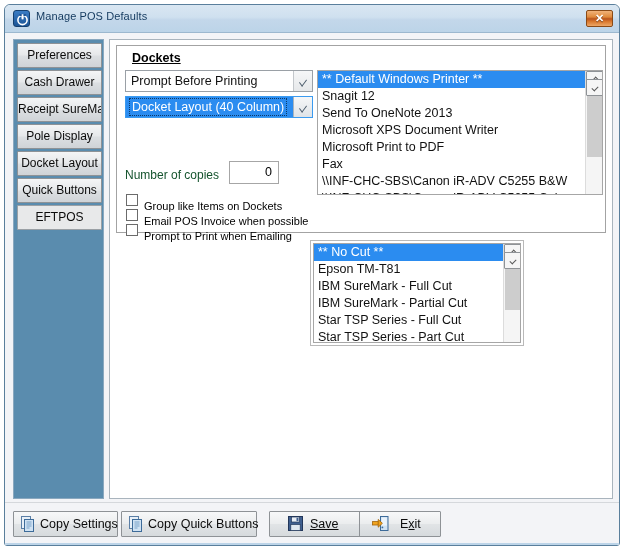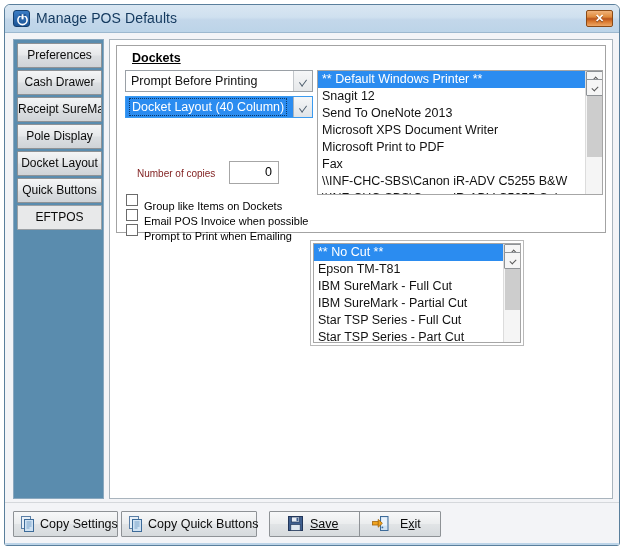--- a/index.html
+++ b/index.html
@@ -34,21 +34,21 @@
   #app-icon {
     position: absolute; left: 8px; top: 5px;
     width: 17px; height: 17px;
     background: linear-gradient(to bottom, #3a7cc4, #1d5596);
     border: 1px solid #15406f;
     border-radius: 3px;
   }
   #app-icon svg { position: absolute; left: 2px; top: 2px; }
   #win-title {
     position: absolute; left: 31px; top: 5px;
-    font-size: 14px; color: #13395e;
+    font-size: 11px; color: #13395e;
     letter-spacing: 0.1px;
     white-space: nowrap;
   }
   #close-btn {
     position: absolute; right: 6px; top: 5px;
     width: 27px; height: 17px;
     background: linear-gradient(to bottom, #f0b27a 0%, #e08a3c 40%, #b9541d 52%, #d9782e 70%, #eda767 100%);
     border: 1px solid #8a4a16;
     border-radius: 2px;
     cursor: pointer;
@@ -155,22 +155,22 @@
     outline: 1px dotted #0b3a66;
     padding: 1px 2px;
   }
   .combo.selected .arrowbox {
     background: linear-gradient(to bottom, #f6f7f8, #dfe3e7);
     border-left: 1px solid #a9b4bd;
   }
 
   
   #copies-label {
-    position: absolute; left: 20px; top: 122px;
-    font-size: 10px; color: #7f1d1d;
+    position: absolute; left: 8px; top: 122px;
+    font-size: 12px; color: #14532d;
   }
   #copies-input {
     position: absolute; left: 112px; top: 115px;
     width: 50px; height: 23px;
     border: 1px solid #a6a6a6;
     background: #ffffff;
   }
   #copies-input span {
     position: absolute; right: 6px; top: 3px;
     font-size: 12.5px; color: #000000;

